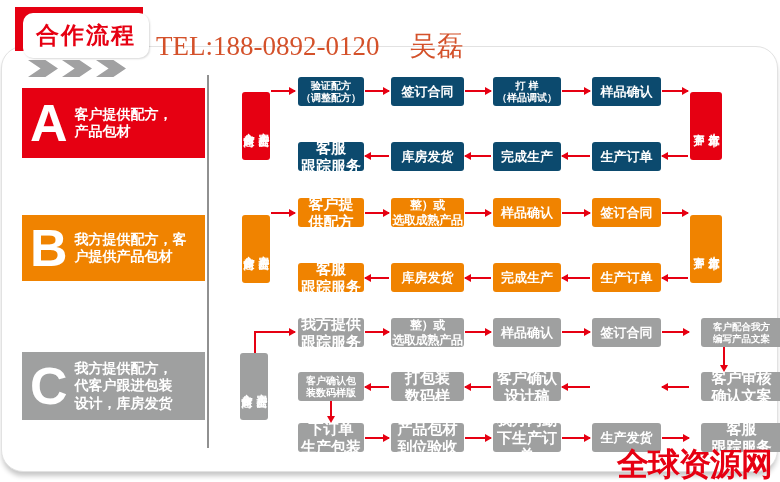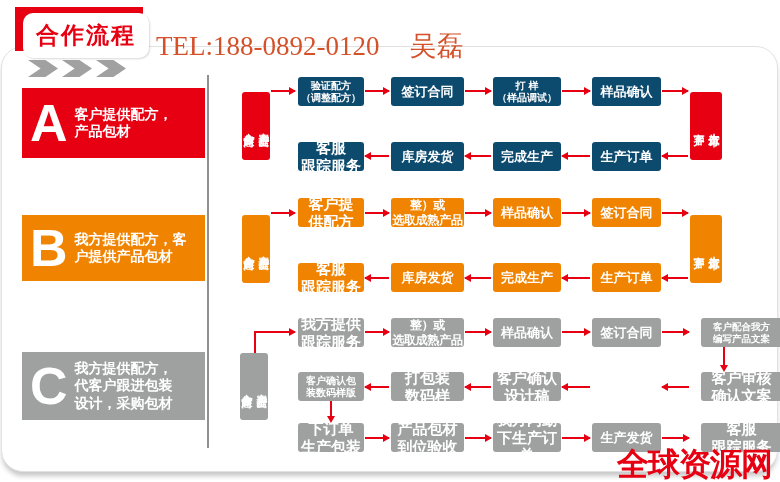--- a/index.html
+++ b/index.html
@@ -92,21 +92,21 @@
   </div>
   <div class="sec sec-b">
     <span class="letter">B</span>
     <span class="desc">我方提供配方，客
 户提供产品包材</span>
   </div>
   <div class="sec sec-c">
     <span class="letter">C</span>
     <span class="desc">我方提供配方，
 代客户跟进包装
-设计，采购包材</span>
+设计，库房发货</span>
   </div>
 
   <div class="vbox vsa">
     <span>合作意向</span>
     <span>客户提出</span>
   </div>
   <div class="fbox red c1 ra1 f10">验证配方
 （调整配方）</div>
   <div class="fbox red c2 ra1 f13">签订合同</div>
   <div class="fbox red c3 ra1 f10">打 样

